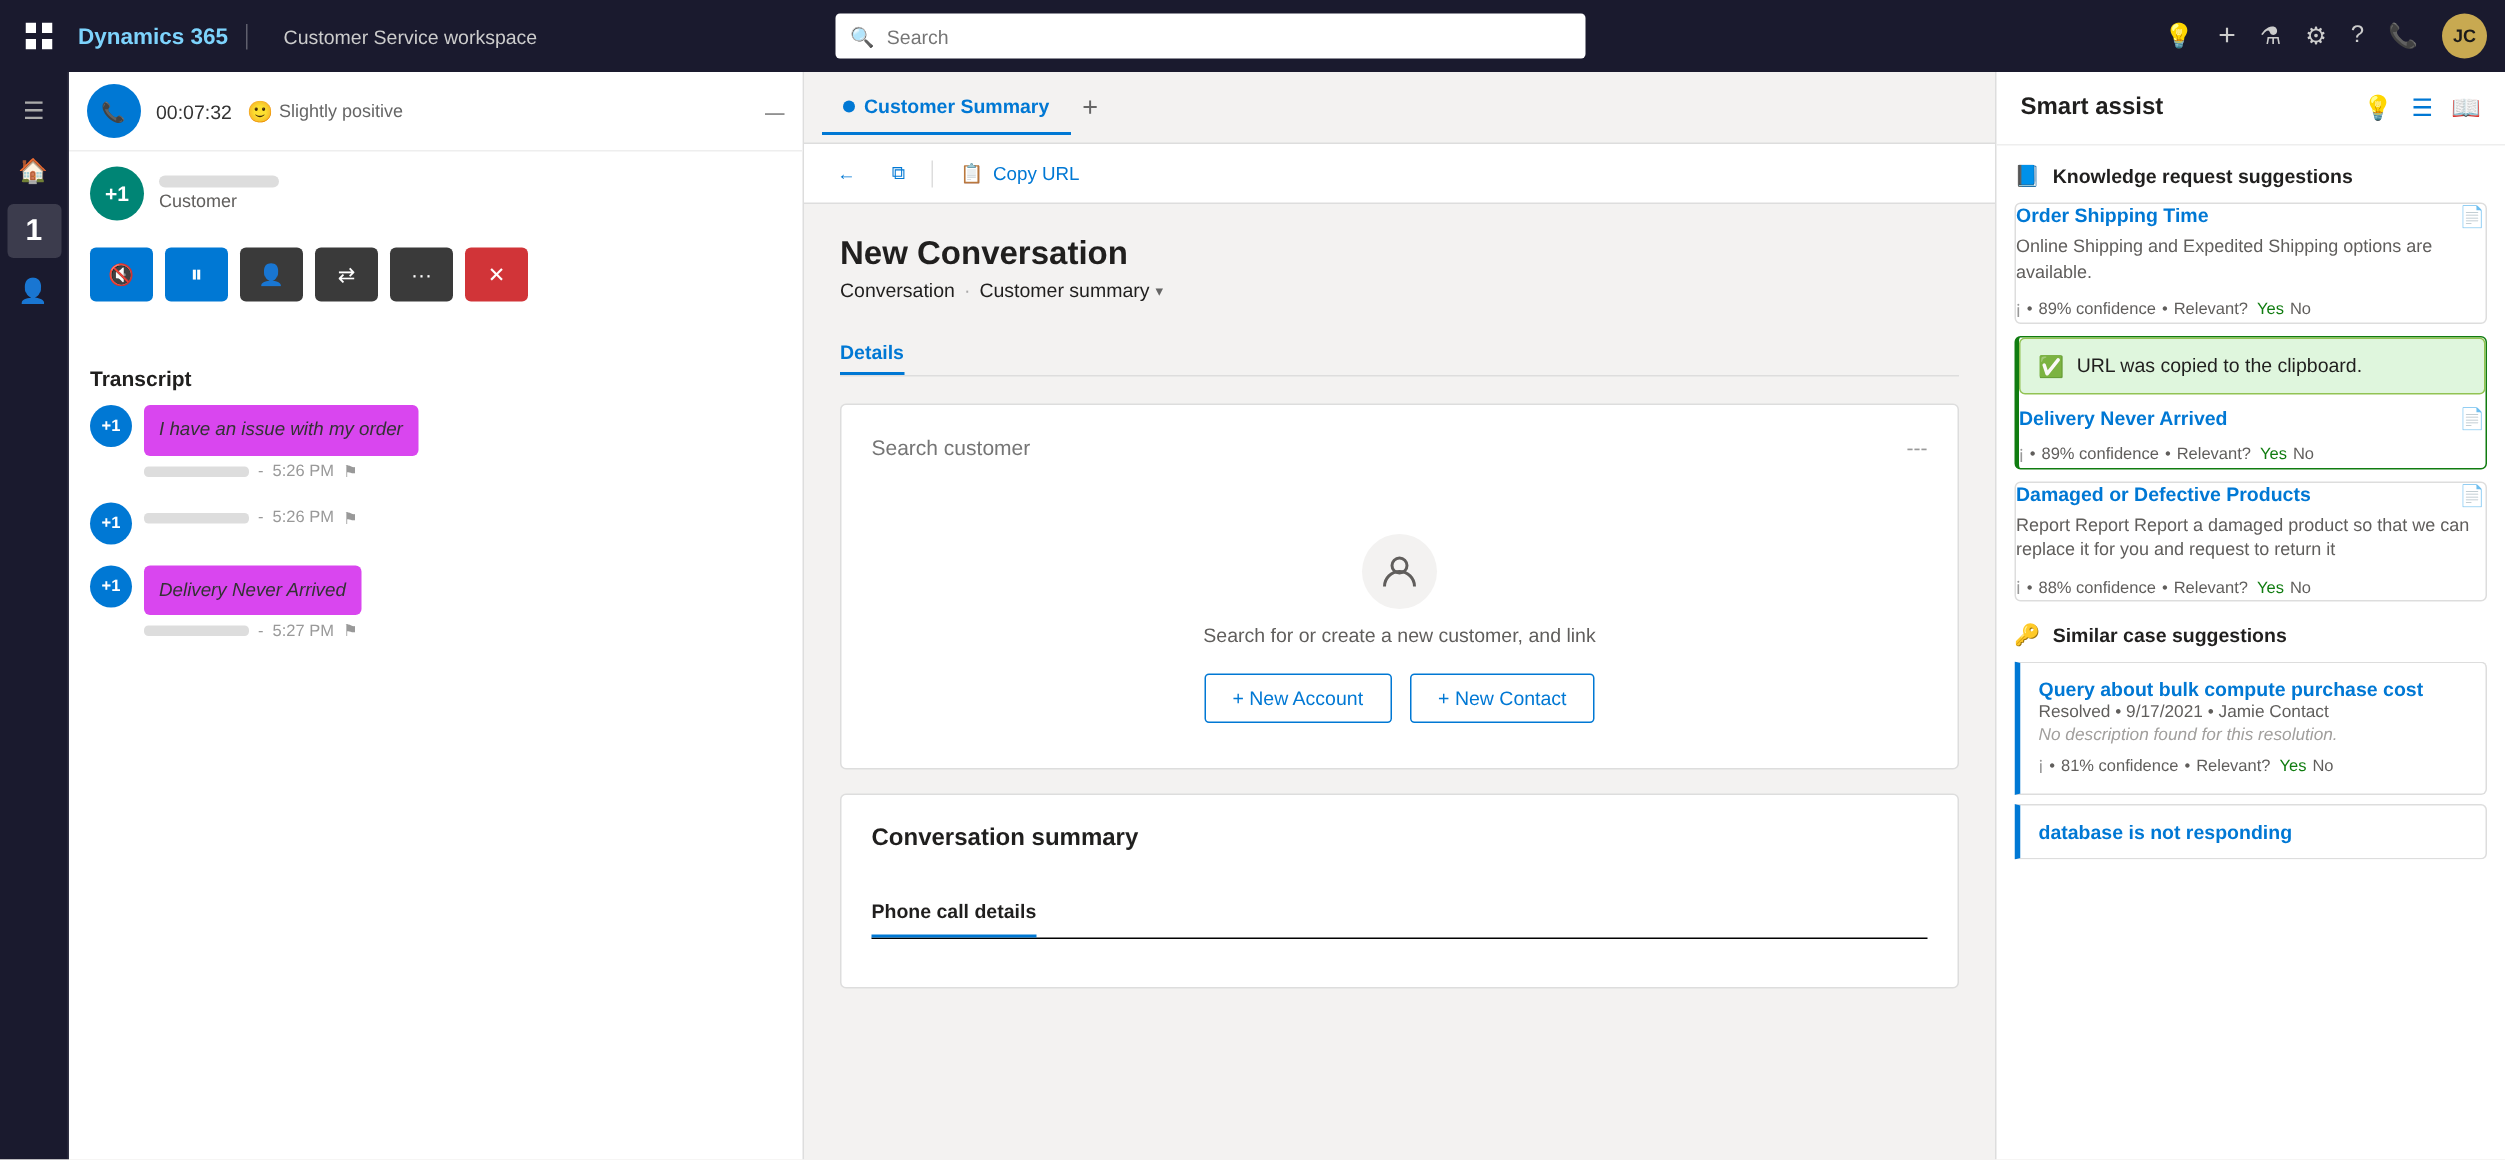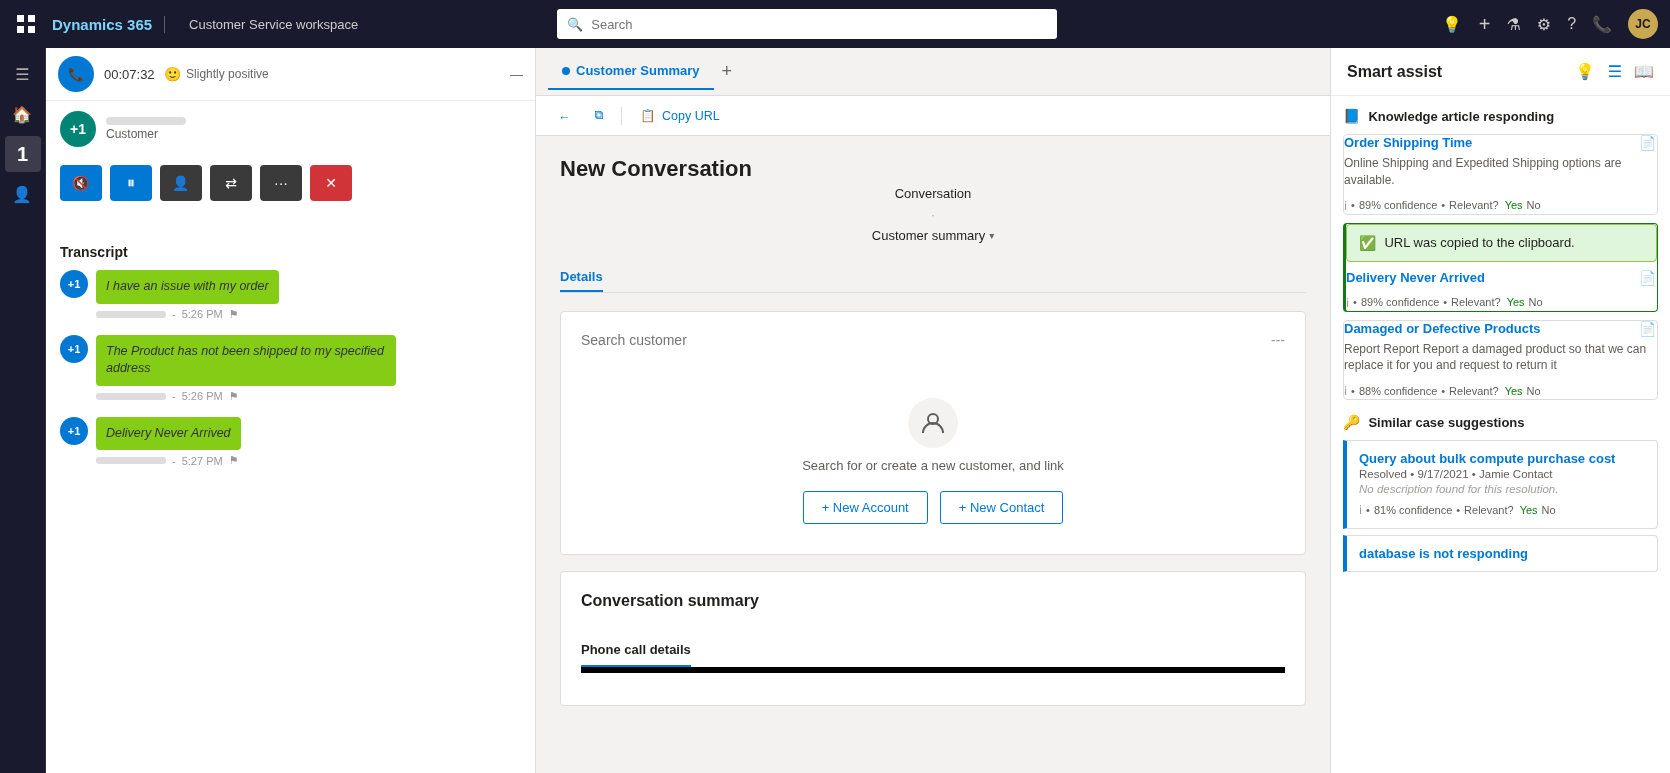--- a/index.html
+++ b/index.html
@@ -59,21 +59,21 @@
     .ctrl-btn { width: 42px; height: 36px; border-radius: 4px; border: none; cursor: pointer; display: flex; align-items: center; justify-content: center; font-size: 14px; }
     .ctrl-btn.blue { background: #0078d4; color: #fff; }
     .ctrl-btn.dark { background: #3a3a3a; color: #fff; }
     .ctrl-btn.red { background: #d13438; color: #fff; }
 
     .transcript-section { padding: 8px 14px; flex: 1; overflow-y: auto; margin-top: 27px; }
     .transcript-title { font-size: 14px; font-weight: 700; color: #201f1e; margin-bottom: 10px; }
 
     .transcript-msg { display: flex; gap: 8px; margin-bottom: 14px; }
     .msg-avatar { width: 28px; height: 28px; border-radius: 50%; background: #0078d4; display: flex; align-items: center; justify-content: center; color: #fff; font-size: 11px; font-weight: 700; flex-shrink: 0; }
-    .msg-content { background: #84cc16; border-radius: 4px; padding: 8px 10px; font-size: 12.5px; color: #333; font-style: italic; max-width: 300px; line-height: 1.4; }
+    .msg-content { background: #d946ef; border-radius: 4px; padding: 8px 10px; font-size: 12.5px; color: #333; font-style: italic; max-width: 300px; line-height: 1.4; }
     .msg-meta { display: flex; align-items: center; gap: 6px; margin-top: 4px; font-size: 11px; color: #999; }
     .meta-bar { width: 70px; height: 7px; background: #ddd; border-radius: 3px; }
 
     
     .content-area { flex: 1; display: flex; flex-direction: column; background: #f3f2f1; min-width: 0; }
 
     .content-tabs {
       display: flex; align-items: center; background: #f3f2f1; border-bottom: 1px solid #ddd; padding: 0 12px; gap: 4px; min-height: 48px;
     }
     .tab-item {
@@ -85,21 +85,21 @@
     .tab-add { margin-left: 4px; cursor: pointer; color: #666; font-size: 18px; }
 
     .content-toolbar {
       display: flex; align-items: center; background: #fff; border-bottom: 1px solid #ddd; padding: 4px 16px; gap: 12px; min-height: 40px;
     }
     .toolbar-btn { display: flex; align-items: center; gap: 6px; cursor: pointer; color: #0078d4; font-size: 12.5px; background: none; border: none; padding: 4px 6px; }
     .toolbar-sep { width: 1px; height: 18px; background: #ddd; }
 
     .content-body { flex: 1; overflow-y: auto; padding: 20px 24px; }
     .conv-title { font-size: 22px; font-weight: 700; color: #201f1e; margin-bottom: 4px; }
-    .conv-breadcrumb { display: flex; align-items: center; gap: 6px; font-size: 13px; color: #605e5c; margin-bottom: 20px; flex-direction: column; }
+    .conv-breadcrumb { display: flex; align-items: center; gap: 6px; font-size: 13px; color: #605e5c; margin-bottom: 20px; }
     .bc-sep { color: #aaa; }
     .bc-link { color: #201f1e; cursor: pointer; }
     .bc-active { color: #201f1e; display: flex; align-items: center; gap: 4px; }
     .bc-arrow { font-size: 10px; color: #666; cursor: pointer; }
 
     .details-tab { display: flex; gap: 20px; border-bottom: 1px solid #ddd; margin-bottom: 18px; }
     .detail-tab-item { padding: 6px 0; font-size: 13px; color: #605e5c; cursor: pointer; border-bottom: 2px solid transparent; }
     .detail-tab-item.active { color: #0078d4; border-bottom: 2px solid #0078d4; font-weight: 600; }
 
     .search-customer-box {
@@ -109,21 +109,21 @@
     .search-customer-input { flex: 1; border: none; outline: none; font-size: 14px; color: #999; }
     .search-dashes { color: #999; font-size: 14px; }
     .search-customer-body { display: flex; flex-direction: column; align-items: center; padding: 20px 0 10px; gap: 10px; }
     .search-icon-circle { width: 50px; height: 50px; border-radius: 50%; background: #f3f2f1; display: flex; align-items: center; justify-content: center; }
     .search-subtitle { font-size: 13px; color: #605e5c; }
     .create-btns { display: flex; gap: 12px; margin-top: 8px; }
     .create-btn { padding: 8px 18px; border: 1px solid #0078d4; background: #fff; color: #0078d4; border-radius: 3px; font-size: 13px; cursor: pointer; display: flex; align-items: center; gap: 6px; }
 
     .conv-summary-section { background: #fff; border: 1px solid #ddd; border-radius: 4px; padding: 20px; }
     .conv-summary-title { font-size: 16px; font-weight: 600; color: #201f1e; margin-bottom: 12px; }
-    .summary-tabs { display: flex; gap: 20px; border-bottom: 6px solid #000000; margin-bottom: 12px; margin-top: 28px; }
+    .summary-tabs { display: flex; gap: 20px; border-bottom: 1px solid #000000; margin-bottom: 12px; margin-top: 28px; }
     .summary-tab { padding: 4px 0 8px; font-size: 13px; color: #605e5c; cursor: pointer; border-bottom: 2px solid transparent; }
     .summary-tab.active { color: #201f1e; border-bottom: 2px solid #0078d4; font-weight: 600; }
 
     
     .smart-panel {
       width: 340px; background: #fff; border-left: 1px solid #ddd; display: flex; flex-direction: column; overflow-y: auto;
     }
     .smart-header { display: flex; align-items: center; justify-content: space-between; padding: 14px 16px; border-bottom: 1px solid #eee; }
     .smart-title { font-size: 16px; font-weight: 600; color: #201f1e; }
     .smart-header-icons { display: flex; gap: 12px; }
@@ -248,21 +248,20 @@
             <span>-</span>
             <span>5:26 PM</span>
             <span>⚑</span>
           </div>
         </div>
       </div>
 
       <div class="transcript-msg">
         <div class="msg-avatar">+1</div>
         <div>
-          <div class="msg-content">The Product has not been shipped to my specified address</div>
           <div class="msg-meta">
             <div class="meta-bar"></div>
             <span>-</span>
             <span>5:26 PM</span>
             <span>⚑</span>
           </div>
         </div>
       </div>
 
       <div class="transcript-msg">
@@ -355,21 +354,21 @@
         <span class="smart-header-icon">💡</span>
         <span class="smart-header-icon">☰</span>
         <span class="smart-header-icon">📖</span>
       </div>
     </div>
 
     <div class="smart-body">
 
       <div class="section-title-row">
         <span class="section-icon">📘</span>
-        <span class="section-title">Knowledge article responding</span>
+        <span class="section-title">Knowledge request suggestions</span>
       </div>
 
       <div class="suggestion-card">
         <div class="suggestion-card-title">
           <span>Order Shipping Time</span>
           <button class="card-icon-btn">📄</button>
         </div>
         <div class="suggestion-card-text">Online Shipping and Expedited Shipping options are available.</div>
         <div class="suggestion-card-footer">
           <span class="info-icon">ℹ</span>

